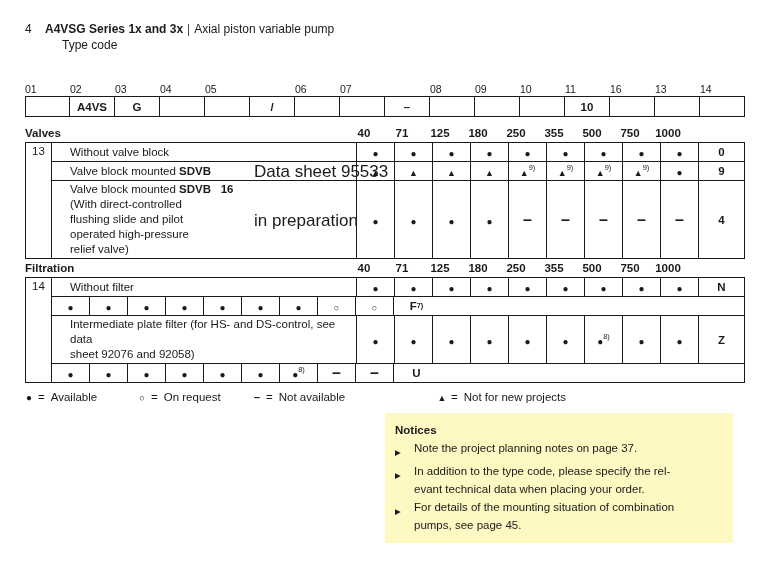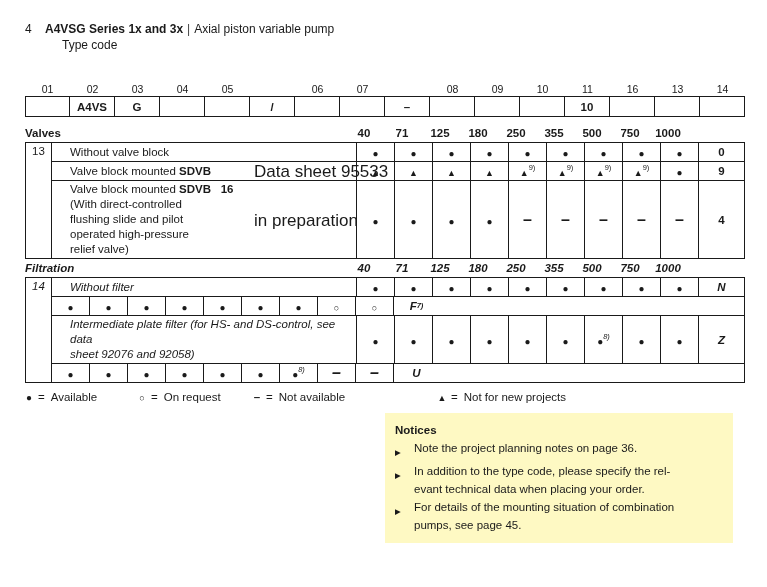--- a/index.html
+++ b/index.html
@@ -7,29 +7,29 @@
         font-family:"Liberation Sans",sans-serif;color:#1a1a1a;overflow:hidden;}
   .b{font-weight:bold;}
   
   .page-num{position:absolute;left:25px;top:22px;font-size:12px;}
   .title-line{position:absolute;left:45px;top:22px;font-size:12px;}
   .title-line .sep{margin:0 4px;color:#444;}
   .subtitle{position:absolute;left:62px;top:38px;font-size:12px;}
   
   .tc{position:absolute;left:25px;top:83px;}
   .tc-labels{display:flex;height:13px;}
-  .tc-slot{width:45px;text-align:center;font-size:10.5px;box-sizing:border-box;}
+  .tc-slot{width:45px;font-size:10.5px;box-sizing:border-box;}
   .tc-row{display:flex;}
   .tc-cell{box-sizing:border-box;width:45px;height:21px;border:1.5px solid #1a1a1a;border-left:none;
            display:flex;align-items:center;justify-content:center;font-weight:bold;font-size:11.5px;}
   .tc-cell:first-child{border-left:1.5px solid #1a1a1a;}
   
   .section{position:absolute;left:25px;}
   #valves{top:126px;}
-  #filtration{top:261px;font-style:italic;}
+  #filtration{top:261px;}
   .sec-hdr{display:flex;align-items:flex-end;height:13px;margin-bottom:2px;font-weight:bold;font-size:11.5px;}
   .sec-title{width:320px;}
   .sec-col{width:38px;text-align:center;}
   .sec-table{display:inline-flex;border:1.5px solid #1a1a1a;background:#fff;}
   .numcol{width:26px;border-right:1px solid #1a1a1a;box-sizing:border-box;
           font-size:11.5px;text-align:center;padding-top:2px;}
   .rowswrap{display:flex;flex-direction:column;}
   .trow{display:flex;border-top:1px solid #1a1a1a;min-height:17px;}
   .trow:first-child{border-top:none;}
   .desc{width:293px;border-right:1px solid #1a1a1a;box-sizing:border-box;position:relative;
@@ -397,21 +397,21 @@
       <span class="leg-item"><span class="leg-sym"><span><span class="s-circ">○</span></span></span><span class="leg-eq">=</span><span>On request</span></span>
       <span class="leg-item"><span class="leg-sym"><span><span class="s-dash">–</span></span></span><span class="leg-eq">=</span><span>Not available</span></span>
       <span class="leg-item"><span class="leg-sym"><span><span class="s-tri">▲</span></span></span><span class="leg-eq">=</span><span>Not for new projects</span></span>
     </div>
 
   <div class="notices">
     <div class="notices-title">Notices</div>
     <div id="notice-items">
         <div class="notice-item">
           <span class="notice-marker">▶</span>
-          <span class="notice-text">Note the project planning notes on page 36.</span>
+          <span class="notice-text">Note the project planning notes on page 37.</span>
         </div>
         <div class="notice-item">
           <span class="notice-marker">▶</span>
           <span class="notice-text">In addition to the type code, please specify the rel-
 evant technical data when placing your order.</span>
         </div>
         <div class="notice-item">
           <span class="notice-marker">▶</span>
           <span class="notice-text">For details of the mounting situation of combination
 pumps, see page 45.</span>

